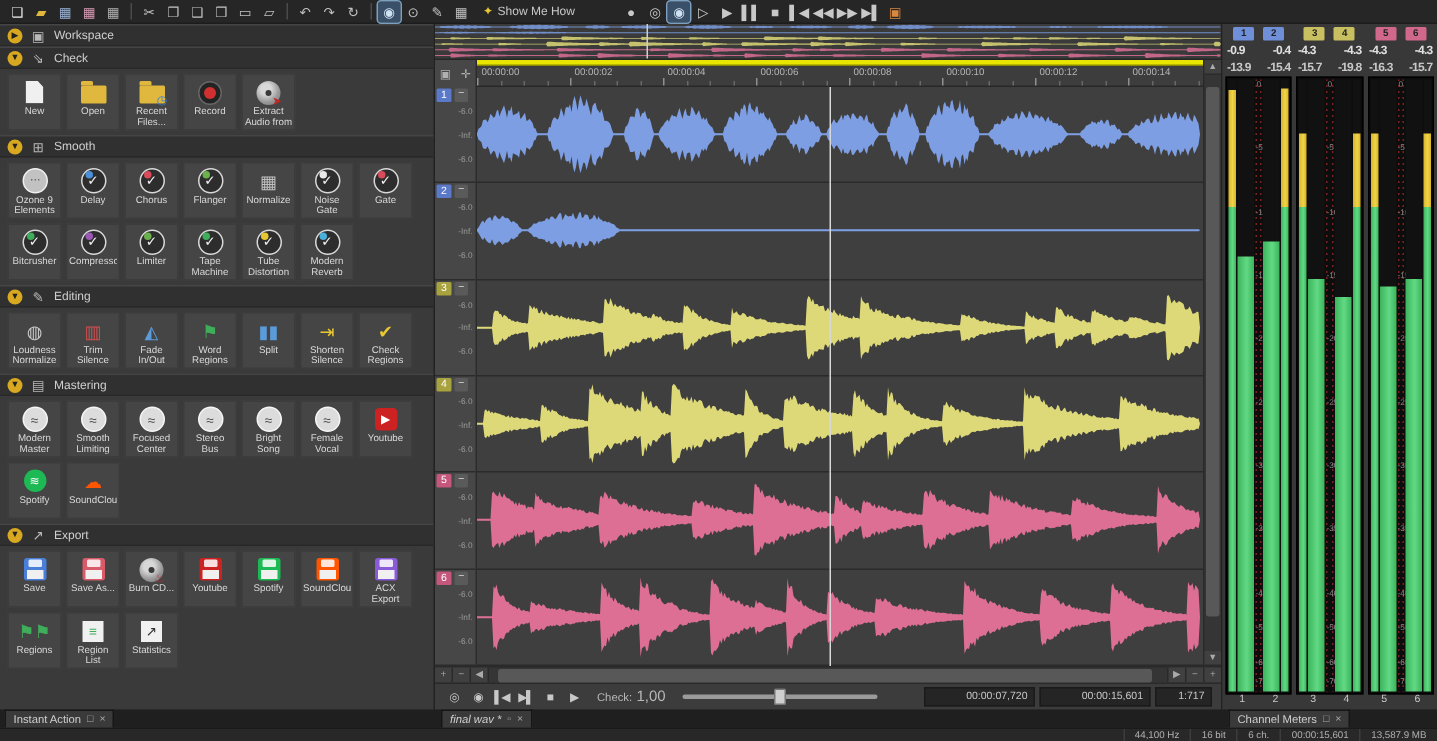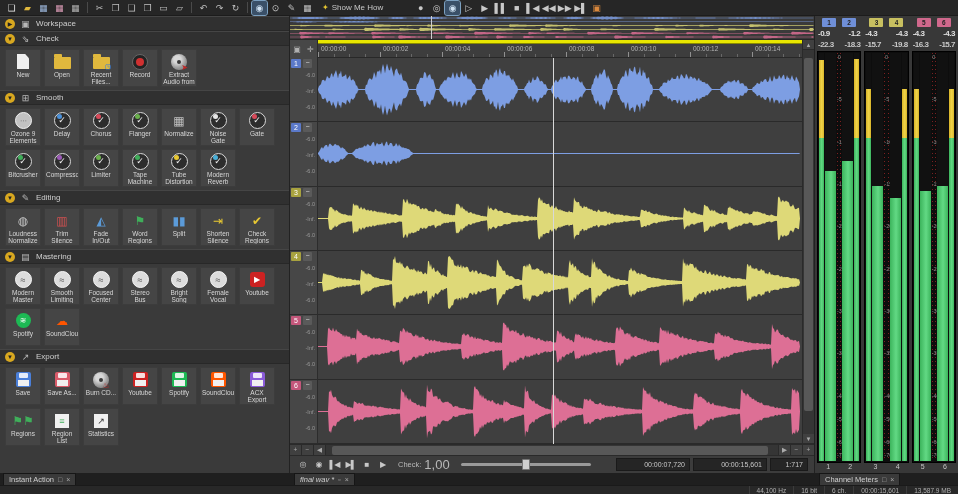--- a/index.html
+++ b/index.html
@@ -103,21 +103,21 @@
   .hbtn { width:12px; height:10px; font-size:6.5px; color:#aaa; text-align:center; line-height:10px;
     background:#404040; border-right:1px solid #2a2a2a; }
   .hbtn.r { border-left:1px solid #2a2a2a; border-right:none; }
   .htrack { flex:1; height:9px; position:relative; margin:0 1px; }
   .hhandle { position:absolute; top:0; height:100%; left:1%; width:97%; background:#585858; border-radius:2px; }
   .transport { height:18px; background:#3c3c3c; border-top:1px solid #2a2a2a; display:flex; align-items:center;
     gap:3px; padding:0 6px; flex:0 0 auto; }
   .tbtn { min-width:13px; height:13px; color:#c8c8c8; font-size:8px; line-height:13px; text-align:center;
     letter-spacing:-1px; }
   .ratelbl { font-size:7.5px; color:#b8b8b8; margin-left:6px; }
-  .rateval { font-size:13px; color:#b8b8b8; }
+  .rateval { font-size:10px; color:#b8b8b8; }
   .slider { width:130px; height:3px; background:#9a9a9a; border-radius:2px; position:relative; margin-left:8px; }
   .knob { position:absolute; top:-4px; left:50%; width:8px; height:11px; background:#cfcfcf;
     border:1px solid #777; transform:translateX(-50%); border-radius:1px; }
   .timebox { background:#252525; border:1px solid #1a1a1a; color:#c8c8c8; font-size:7px; height:13px;
     line-height:12px; text-align:right; padding:0 4px; }
   .tb1 { width:74px; margin-left:auto; }
   .tb2 { width:74px; } .tb3 { width:38px; }
 
   
   .meters { flex:1 1 auto; background:#383838; display:flex; flex-direction:column; padding:2px 2px 0 2px;
@@ -770,25 +770,25 @@
 
     <div class="meters">
       <div class="mgroups" id="mgroups">
           <div class="mgroup">
             <div class="mbadges">
               <span class="mbadge" style="background: rgb(111, 143, 216);">1</span>
               <span class="mbadge" style="background: rgb(111, 143, 216);">2</span>
             </div>
             <div class="mrow">
               <span>-0.9</span>
-              <span>-1.2</span>
+              <span>-0.4</span>
             </div>
             <div class="mrow rms">
-              <span>-22.3</span>
-              <span>-18.3</span>
+              <span>-13.9</span>
+              <span>-15.4</span>
             </div>
             <div class="mbody">
               <div class="bcol thin">
                 <div class="bar" style="top: 1.66%; height: 98.34%;">
                   <div class="grn" style="height: 80.5878%;"></div>
                   <div class="yel" style="top: 0px; height: 19.4122%;"></div>
                 </div>
               </div>
               <div class="bcol wide">
                 <div class="bar" style="top: 28.8425%; height: 71.1575%;">

